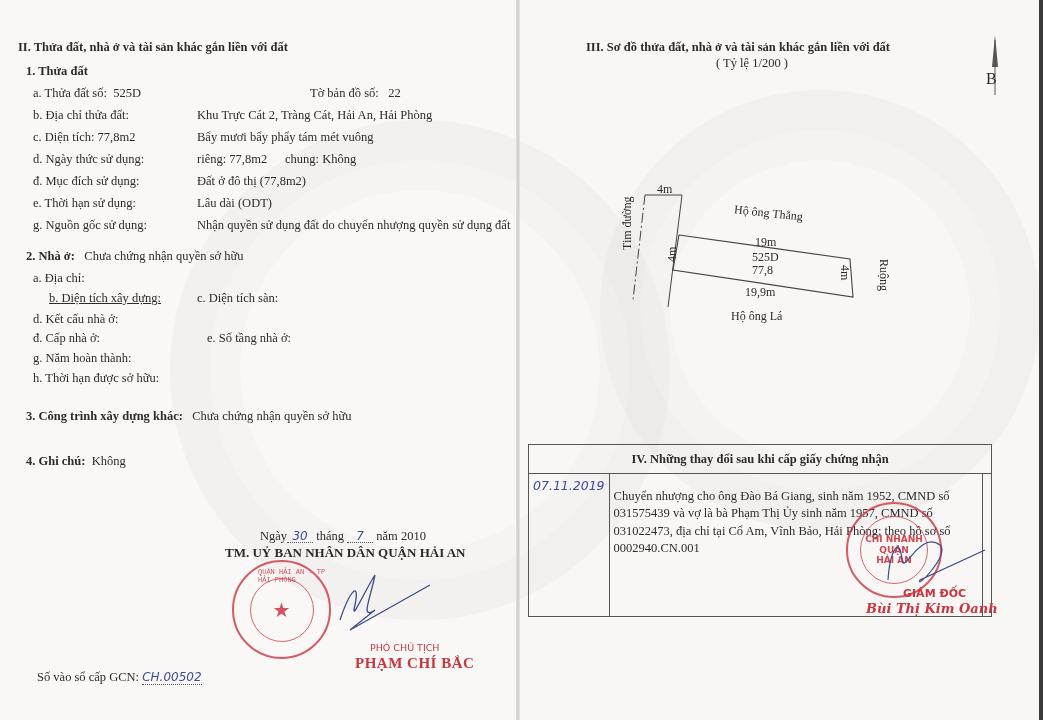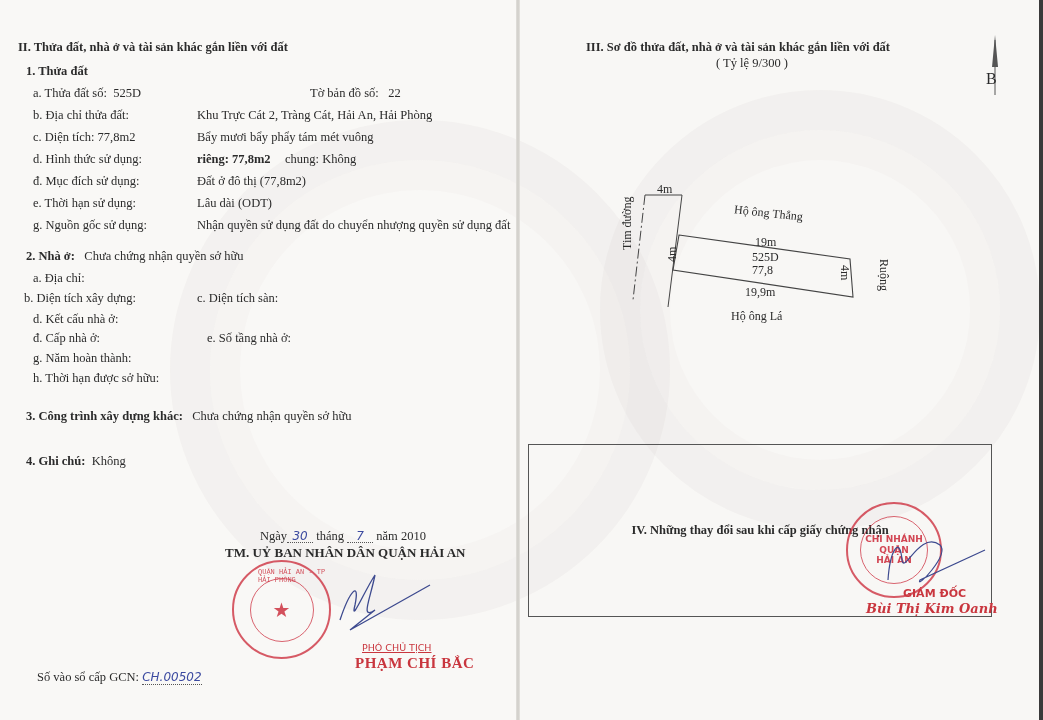--- a/index.html
+++ b/index.html
@@ -74,39 +74,39 @@
   <span>Tờ bản đồ số:</span>&nbsp;&nbsp;
   <span>22</span>
 </div>
 
 <div class="t" style="left:33px;top:109px;">b. Địa chỉ thửa đất:</div>
 <div class="t" style="left:197px;top:109px;">Khu Trực Cát 2, Tràng Cát, Hải An, Hải Phòng</div>
 
 <div class="t" style="left:33px;top:131px;">c. Diện tích: 77,8m2</div>
 <div class="t" style="left:197px;top:131px;">Bẩy mươi bẩy phẩy tám mét vuông</div>
 
-<div class="t" style="left:33px;top:153px;">d. Hình thức sử dụng:</div>
-<div class="t" style="left:197px;top:153px;font-weight:bold;">riêng: 77,8m2</div>
+<div class="t" style="left:33px;top:153px;">d. Ngày thức sử dụng:</div>
+<div class="t" style="left:197px;top:153px;">riêng: 77,8m2</div>
 <div class="t" style="left:285px;top:153px;">chung: Không</div>
 
 <div class="t" style="left:33px;top:175px;">đ. Mục đích sử dụng:</div>
 <div class="t" style="left:197px;top:175px;">Đất ở đô thị  (77,8m2)</div>
 
 <div class="t" style="left:33px;top:197px;text-align:right;">e. Thời hạn sử dụng:</div>
 <div class="t" style="left:197px;top:197px;">Lâu dài (ODT)</div>
 
 <div class="t" style="left:33px;top:219px;">g. Nguồn gốc sử dụng:</div>
 <div class="t" style="left:197px;top:219px;">Nhận quyền sử dụng đất do chuyển nhượng quyền sử dụng đất</div>
 
 <div class="t" style="left:26px;top:250px;">
   <span class="b">2. Nhà ở:</span>&nbsp;&nbsp;
   <span>Chưa chứng nhận quyền sở hữu</span>
 </div>
 <div class="t" style="left:33px;top:272px;">a. Địa chỉ:</div>
-<div class="t" style="left:24px;top:292px;">b. Diện tích xây dựng:</div>
+<div class="t" style="left:49px;top:292px;text-decoration:underline;">b. Diện tích xây dựng:</div>
 <div class="t" style="left:197px;top:292px;">c. Diện tích sàn:</div>
 <div class="t" style="left:33px;top:313px;">d. Kết cấu nhà ở:</div>
 <div class="t" style="left:33px;top:332px;">đ. Cấp nhà ở:</div>
 <div class="t" style="left:207px;top:332px;">e. Số tầng nhà ở:</div>
 <div class="t" style="left:33px;top:352px;">g. Năm hoàn thành:</div>
 <div class="t" style="left:33px;top:372px;">h. Thời hạn được sở hữu:</div>
 
 <div class="t" style="left:26px;top:410px;">
   <span class="b">3. Công trình xây dựng khác:</span>&nbsp;&nbsp;
   <span>Chưa chứng nhận quyền sở hữu</span>
@@ -128,30 +128,30 @@
   <div class="inner" style="width:62px;height:62px;">
     <span class="star">★</span>
   </div>
   <span class="ring-text" style="top:6px;left:24px;font-family:Liberation Mono, monospace;">QUẬN HẢI AN - TP HẢI PHÒNG</span>
 </div>
 
 <svg style="left:320px;top:570px;" width="200" height="80">
   <path d="M20 50 C 30 20, 40 10, 35 35 C 30 55, 45 20, 55 5 C 50 30, 40 50, 55 40 L 30 60 L 110 15" fill="none" stroke="#3d4a8f" stroke-width="1.3"></path>
 </svg>
 
-<div class="t sig-title" style="left:362px;top:643px;text-decoration:underline;">PHÓ CHỦ TỊCH</div>
+<div class="t sig-title" style="left:370px;top:643px;">PHÓ CHỦ TỊCH</div>
 <div class="t sig-name" style="left:355px;top:656px;">PHẠM CHÍ BẮC</div>
 
 <div class="t" style="left:37px;top:671px;">
   <span>Số vào sổ cấp GCN:</span>
   <span class="hand" style="border-bottom:1px dotted #555;">CH.00502</span>
 </div>
 
 <div class="t b" style="left:586px;top:41px;">III. Sơ đồ thửa đất, nhà ở và tài sản khác gắn liền với đất</div>
-<div class="t" style="left:716px;top:57px;">( Tỷ lệ 9/300 )</div>
+<div class="t" style="left:716px;top:57px;">( Tỷ lệ 1/200 )</div>
 
 <svg style="left:985px;top:15px;" width="20" height="80">
   <line x1="10" y1="25" x2="10" y2="80" stroke="#555" stroke-width="1"></line>
   <polygon points="10,20 7,52 13,52" fill="#555"></polygon>
 </svg>
 <div class="t" style="left:986px;top:71px;font-size:16px;">B</div>
 
 <svg style="left:600px;top:180px;" width="320" height="150">
   <line x1="45" y1="15" x2="82" y2="15" stroke="#444" stroke-width="1"></line>
   <line x1="45" y1="15" x2="33" y2="120" stroke="#444" stroke-width="1" stroke-dasharray="10,3,2,3"></line>
@@ -168,20 +168,25 @@
 <div class="t" style="left:745px;top:286px;font-size:12px;">19,9m</div>
 <div class="t" style="left:851px;top:265px;font-size:12px;transform:rotate(90deg);transform-origin:left top;">4m</div>
 <div class="t" style="left:890px;top:259px;font-size:12px;transform:rotate(90deg);transform-origin:left top;">Ruộng</div>
 <div class="t" style="left:731px;top:310px;font-size:12px;">Hộ ông Lá</div>
 
 <table class="changes-table">
   <tbody>
       <tr class="title-row">
     <th colspan="3">IV. Những thay đổi sau khi cấp giấy chứng nhận</th>
   </tr>
+  <tr>
+    <td class="hand" style="padding-top:4px;">07.11.2019</td>
+    <td class="content">Chuyển nhượng cho ông Đào Bá Giang, sinh năm 1952, CMND số 031575439 và vợ là bà Phạm Thị Ủy sinh năm 1957, CMND số 031022473, địa chỉ tại Cổ Am, Vĩnh Bảo, Hải Phòng; theo hồ sơ số 0002940.CN.001</td>
+    <td></td>
+  </tr>
 </tbody>
   </table>
 
 <div class="stamp" style="left:846px;top:502px;width:92px;height:92px;">
   <div class="inner" style="width:66px;height:66px;">
     <span class="stamp-txt">CHI NHÁNH</span>
     <span class="stamp-txt">QUẬN</span>
     <span class="stamp-txt">HẢI AN</span>
   </div>
 </div>

